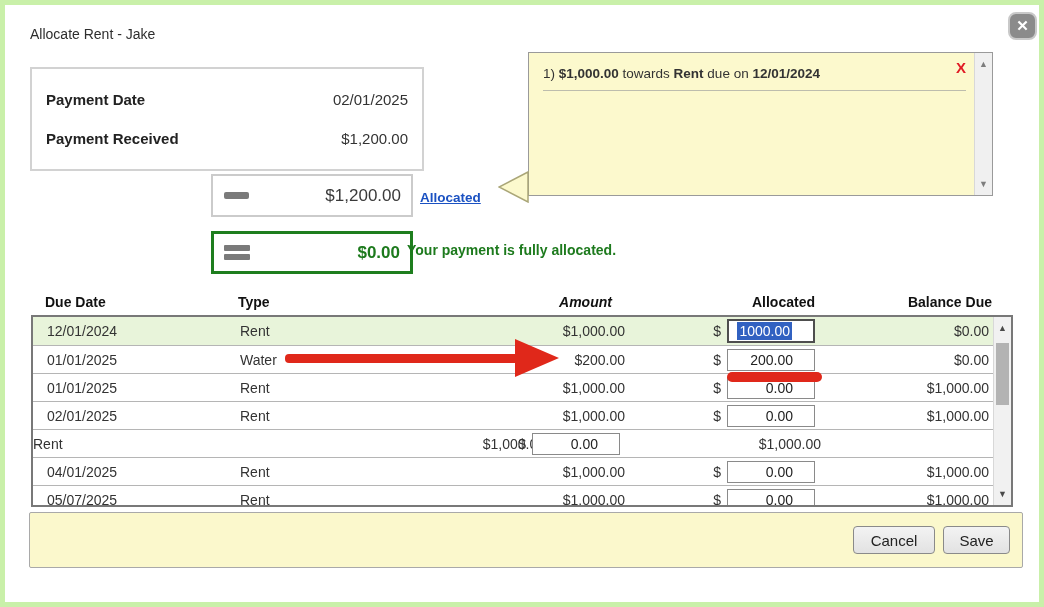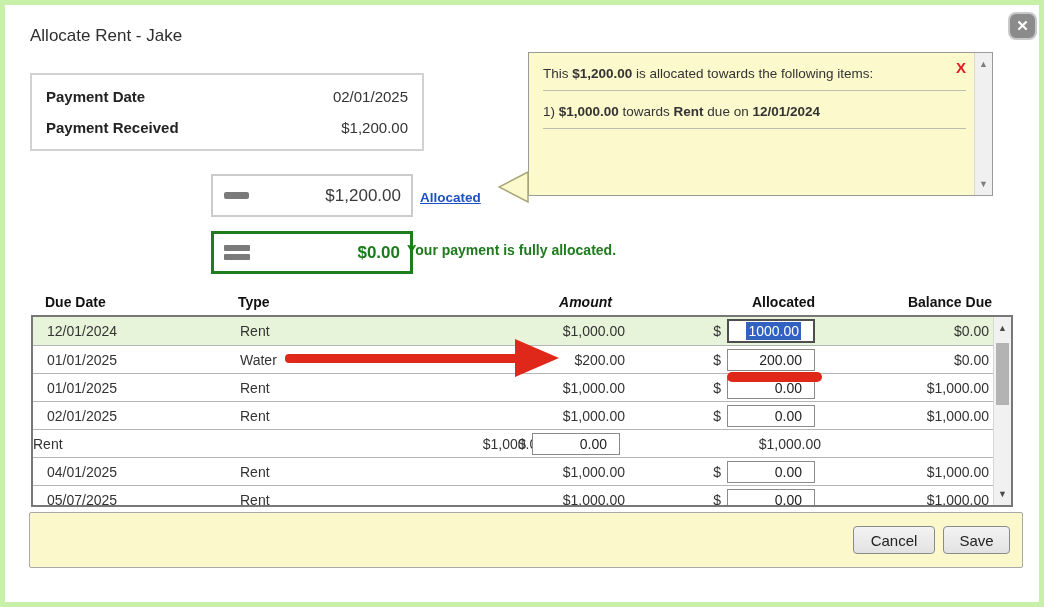--- a/index.html
+++ b/index.html
@@ -9,24 +9,24 @@
     background: #ffffff; border: 5px solid #c9f0a9; overflow: hidden;
   }
   
   .dialog-close {
     position: absolute; left: 1003px; top: 7px; width: 29px; height: 28px;
     background: #8b8b8b; border: 2px solid #c9c9c9; border-radius: 8px;
     color: #ffffff; font-weight: bold; font-size: 15px;
     display: flex; align-items: center; justify-content: center; cursor: pointer;
   }
   
-  .title { position: absolute; left: 25px; top: 21px; font-size: 17px; color: #2e2e2e; }
+  .title { position: absolute; left: 25px; top: 21px; font-size: 14px; color: #2e2e2e; }
   
   .payment-box {
-    position: absolute; left: 25px; top: 68px; width: 394px; height: 78px;
+    position: absolute; left: 25px; top: 62px; width: 394px; height: 104px;
     border: 2px solid #d2d2d2; background: #fff;
     display: flex; flex-direction: column; justify-content: space-evenly;
   }
   .payment-row { display: flex; justify-content: space-between; padding: 0 14px; }
   .payment-label { font-weight: bold; font-size: 15px; color: #222; }
   .payment-value { font-size: 15px; color: #333; }
   
   .note-box {
     position: absolute; left: 523px; top: 47px; width: 465px; height: 144px;
     background: #fcf9cd; border: 1px solid #9a9a9a;
@@ -85,21 +85,21 @@
   .t-row { height: 28px; font-size: 14px; color: #333; background: #fff; }
   .t-row + .t-row { border-top: 1px solid #b5b5b5; }
   .t-row.highlight { background: #e8f4da; }
   .t-row .c1 { padding-left: 14px; }
   .t-row .c3 { text-align: right; padding-right: 5px; }
   .t-row .c5 { text-align: right; padding-right: 4px; }
   .alloc-cell { display: flex; align-items: center; justify-content: flex-end; padding-right: 10px; }
   .alloc-cell .cur { margin-right: 6px; }
   .alloc-input {
     width: 88px; height: 22px; border: 1px solid #8a8a8a; background: #fff;
-    text-align: right; padding-right: 12px; font-size: 14px; font-family: "Liberation Sans", sans-serif; color: #222;
+    text-align: right; padding-right: 21px; font-size: 14px; font-family: "Liberation Sans", sans-serif; color: #222;
   }
   .alloc-input.focused {
     border: 2px solid #4e4e4e; height: 24px;
     display: flex; align-items: center; justify-content: flex-end;
   }
   .sel-text { background: #3161c1; color: #ffffff; padding: 1px 2px; }
   .table-scrollbar {
     position: absolute; right: 0; top: 0; width: 18px; height: 100%;
     background: #f1f1f1; border-left: 1px solid #d8d8d8;
   }
@@ -144,23 +144,20 @@
     </div>
     <div class="payment-row">
       <span class="payment-label">Payment Received</span>
       <span class="payment-value">$1,200.00</span>
     </div>
   </div>
 
   <div class="note-box">
     <span class="note-close">X</span>
     <div class="note-content">
-      <div class="note-line">
-        <span>This </span><span class="b">$1,200.00</span><span> is allocated towards the following items:</span>
-      </div>
       <div class="note-line">
         <span>1) </span><span class="b">$1,000.00</span><span> towards </span><span class="b">Rent</span><span> due on </span><span class="b">12/01/2024</span>
       </div>
     </div>
     <div class="note-scrollbar">
       <span class="scroll-arrow up">▲</span>
       <span class="scroll-arrow down">▼</span>
     </div>
   </div>
 

